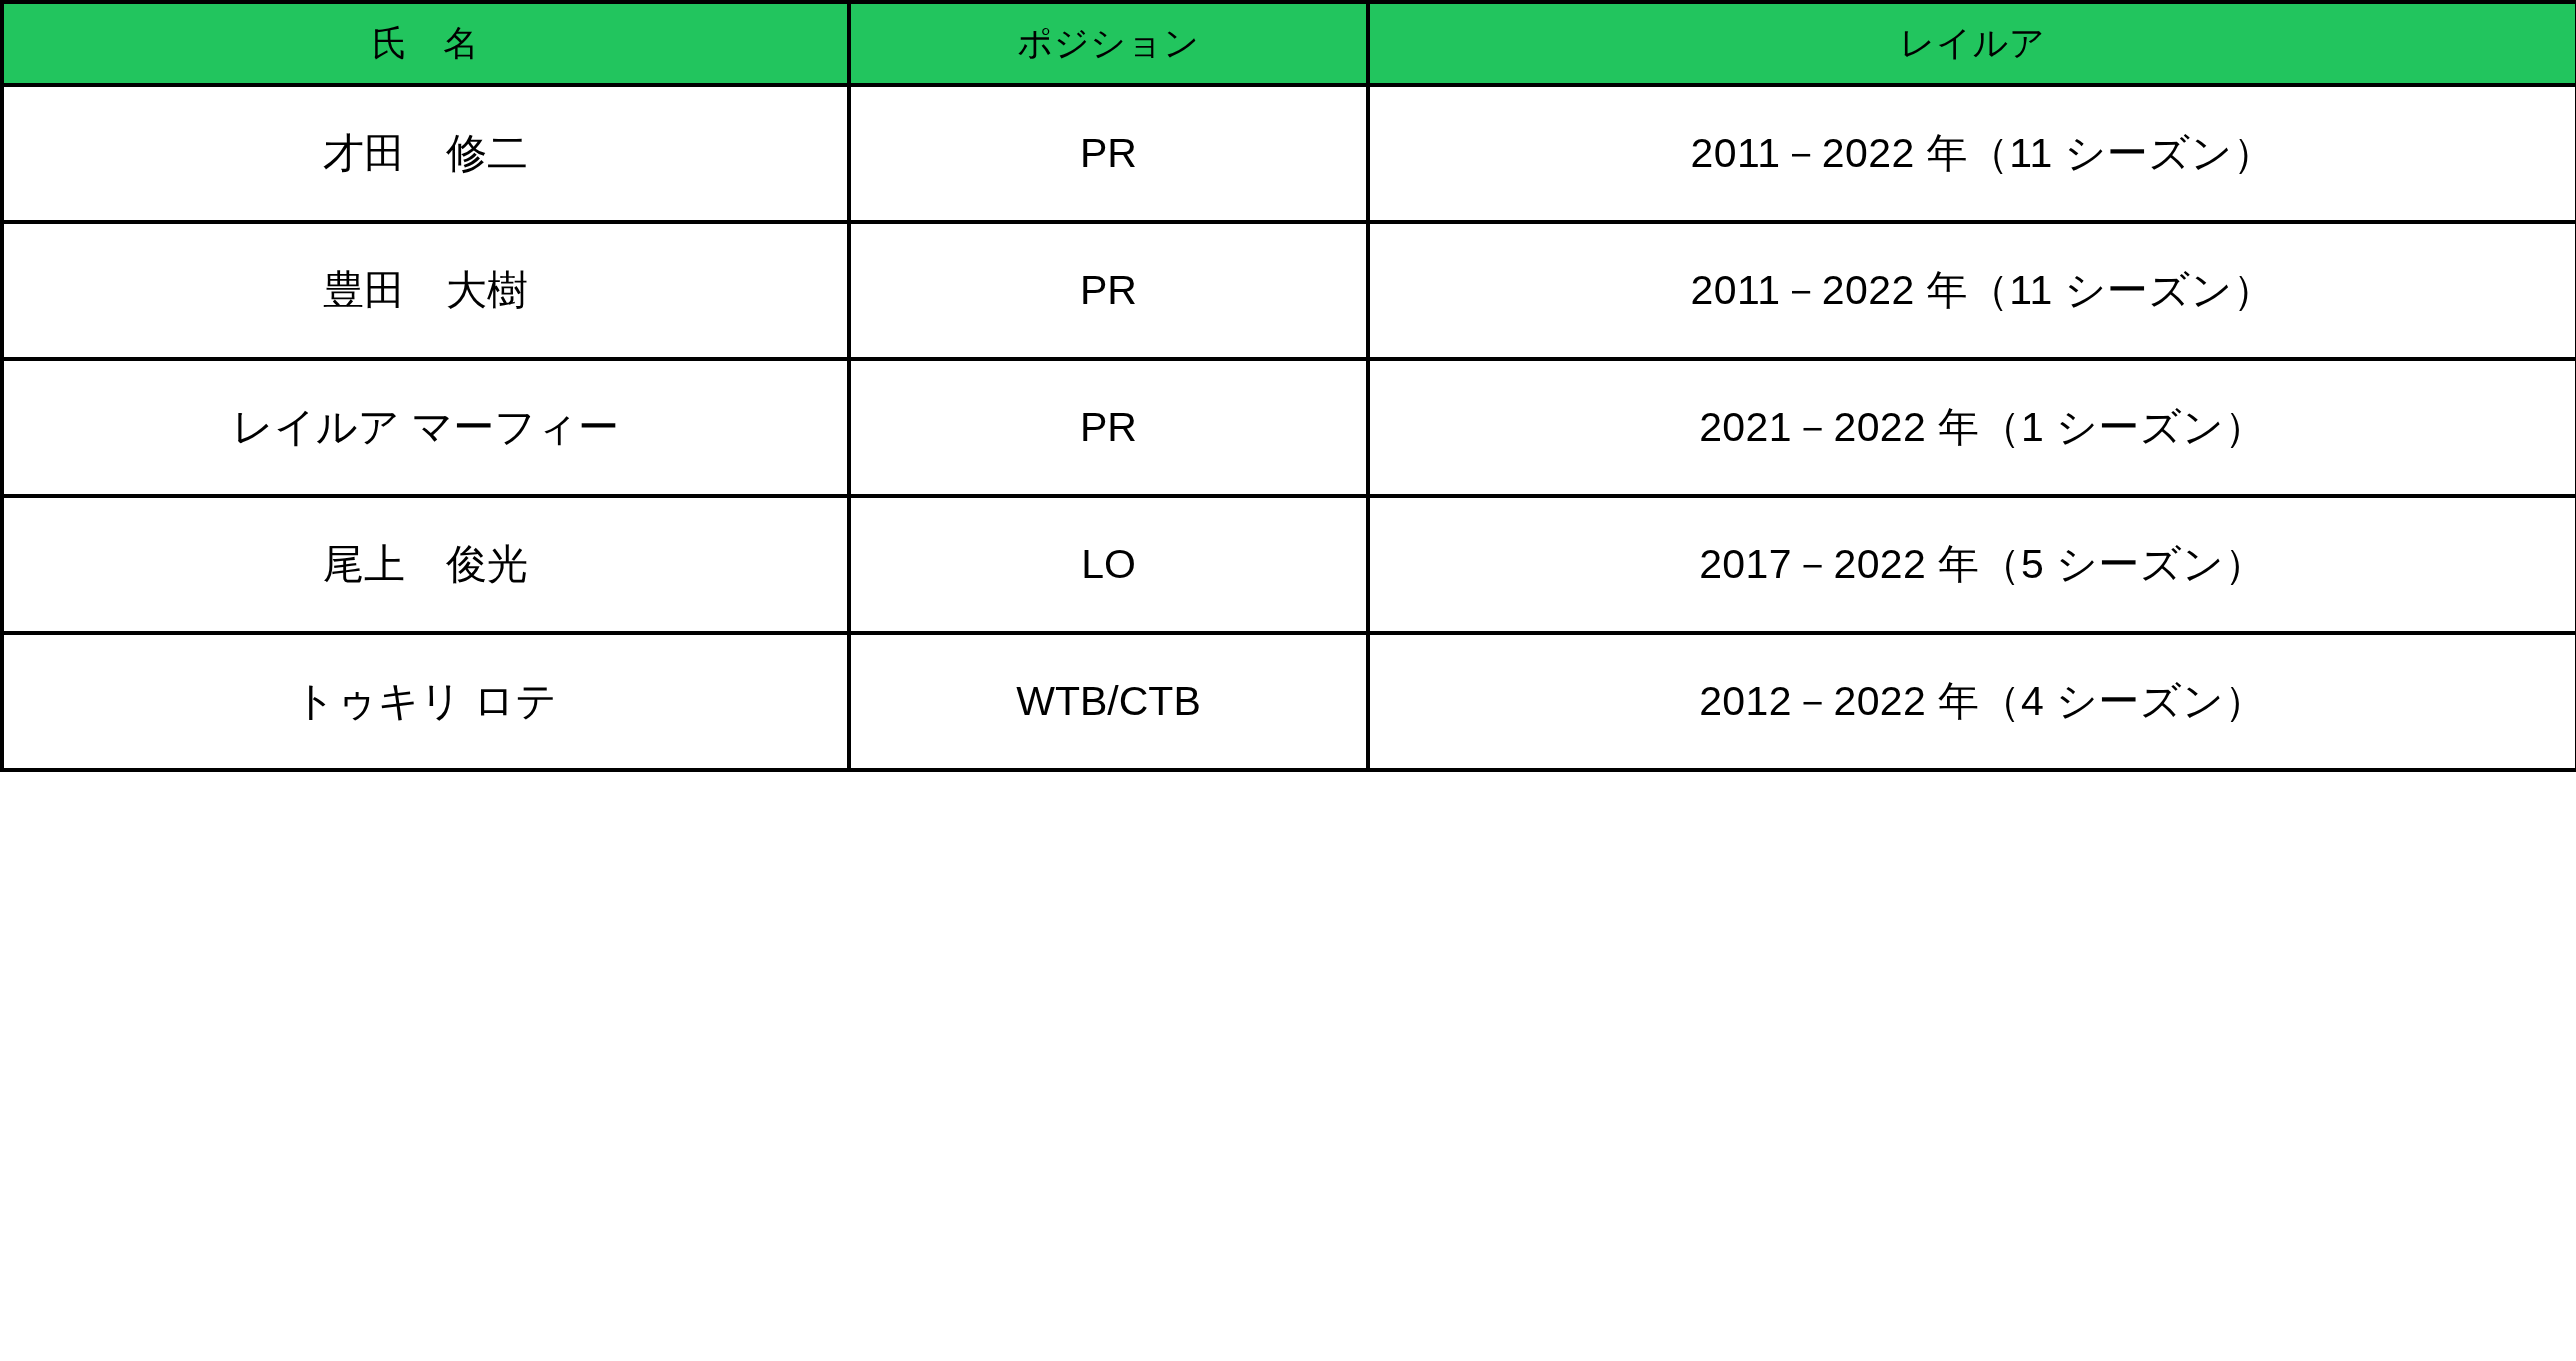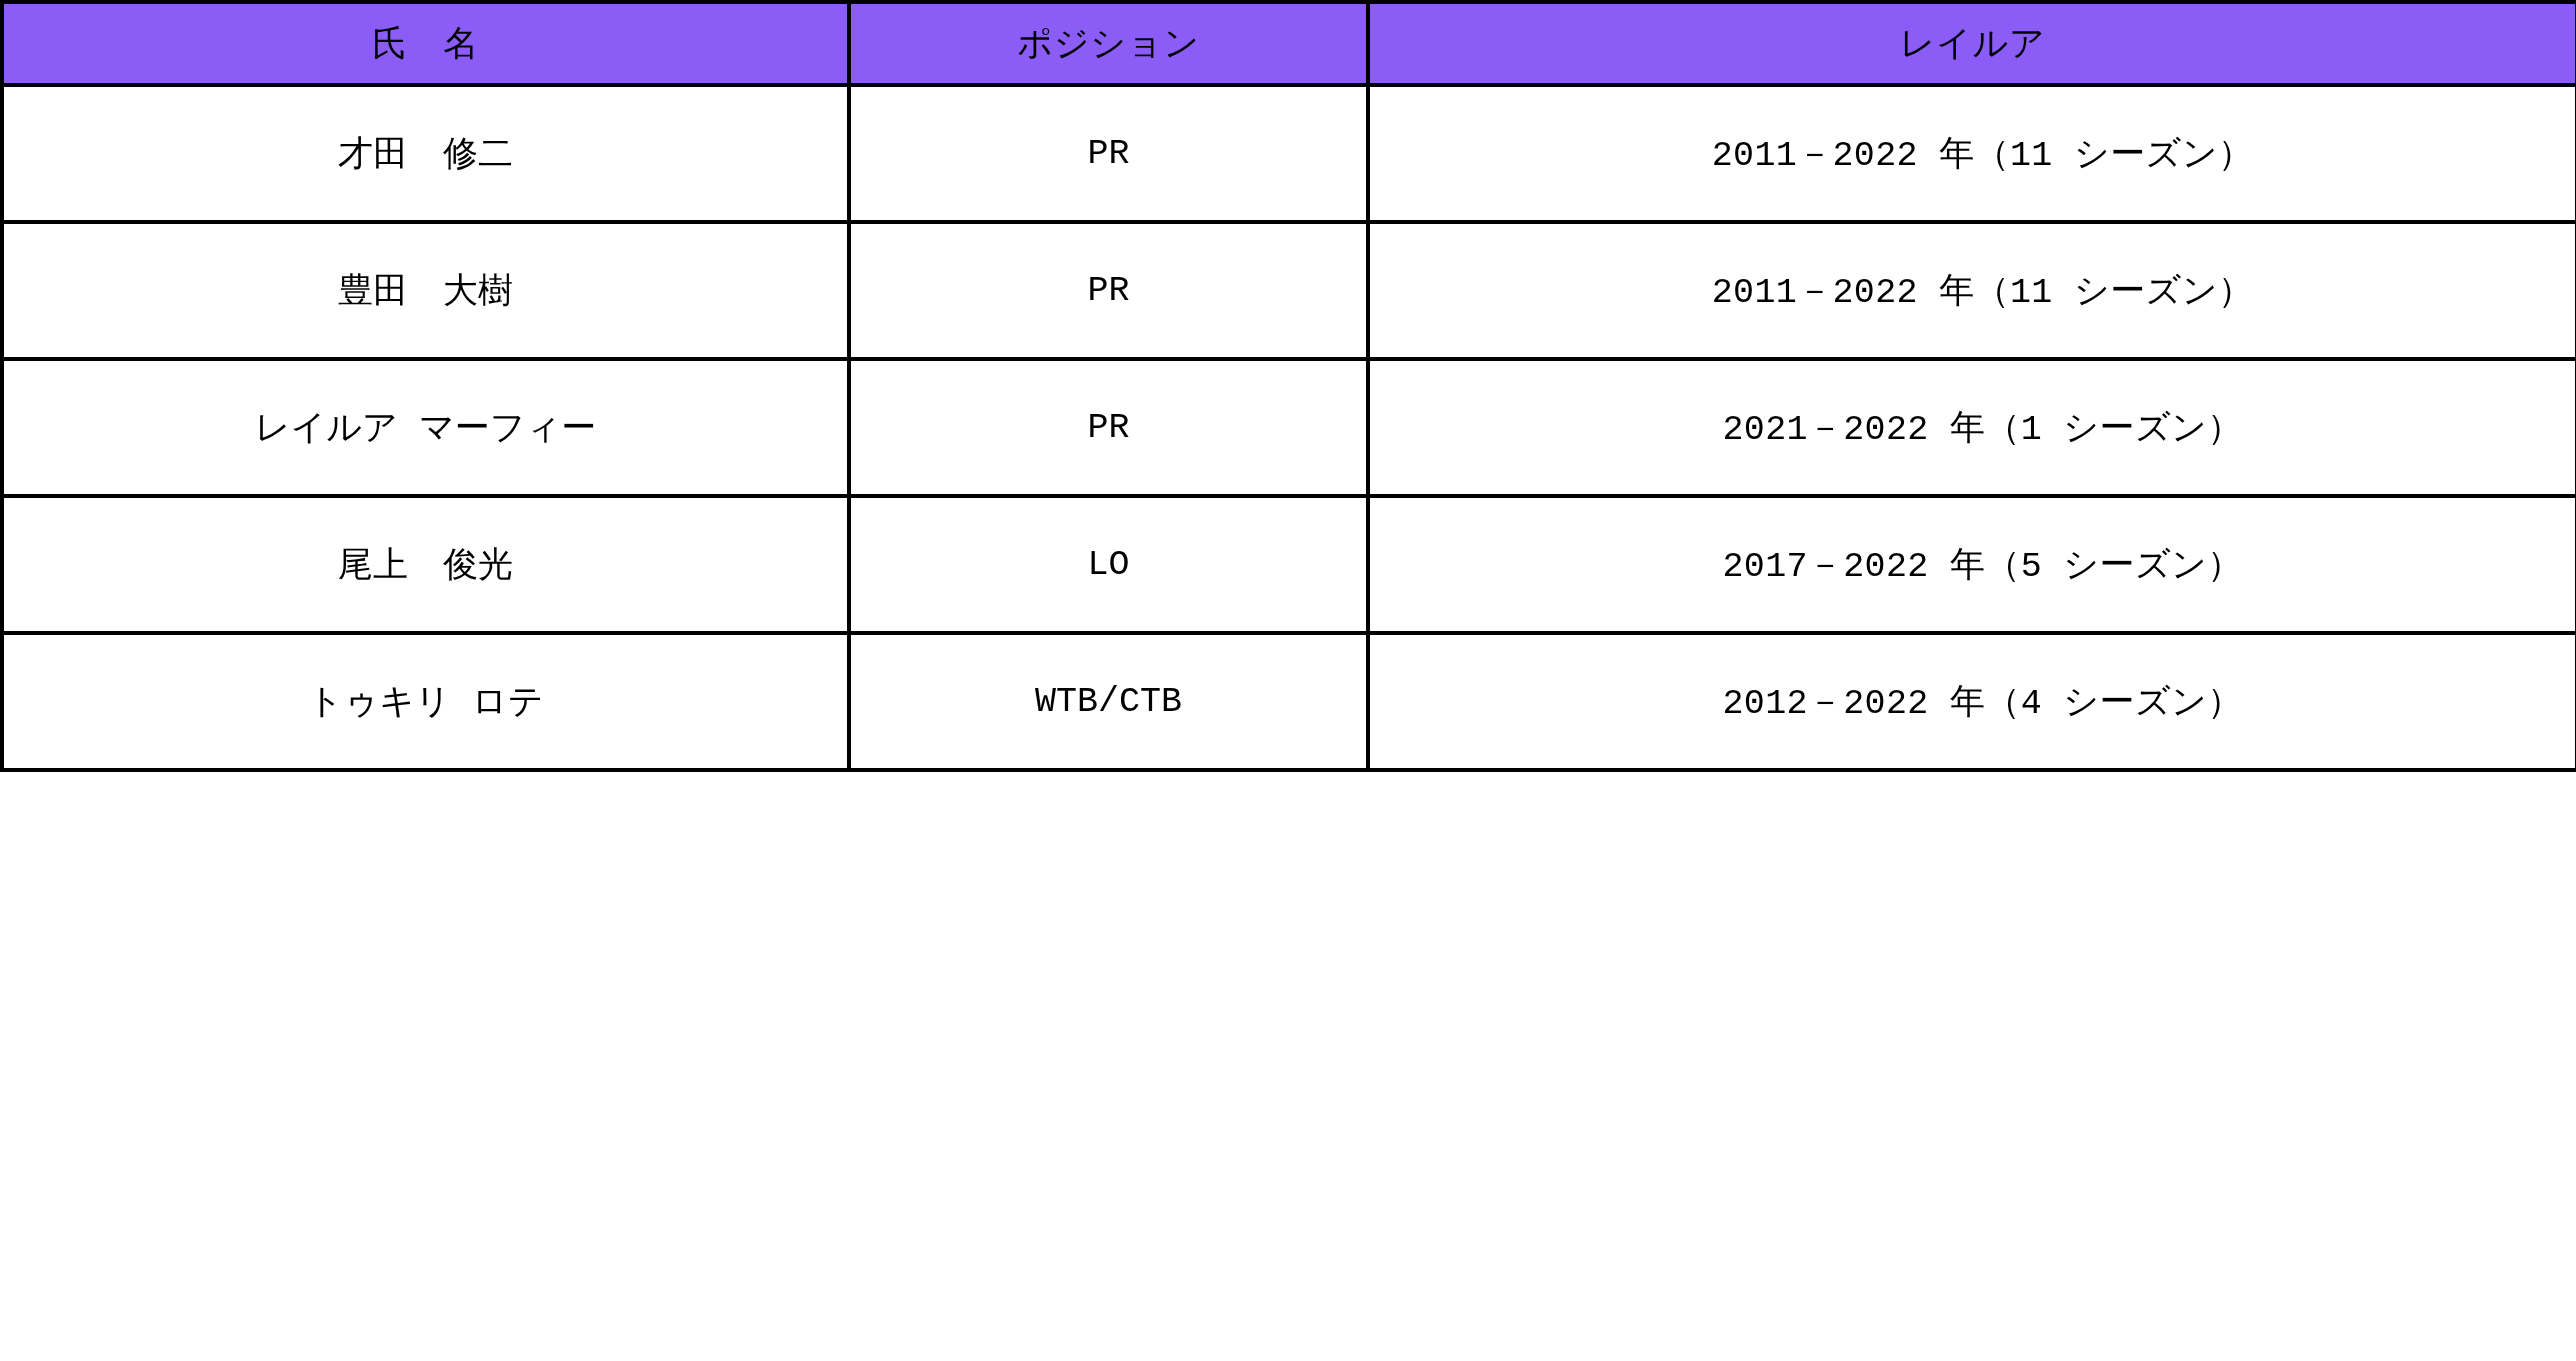--- a/index.html
+++ b/index.html
@@ -25,34 +25,33 @@
   .roster-table th,
   .roster-table td {
     border: 4.1px solid #000000;
     padding: 0;
     box-sizing: border-box;
     color: #000000;
     font-weight: normal;
   }
 
   thead th {
-    background: #8b5cf6;
+    background: #22c55e;
     height: 83px;
     text-align: center;
     vertical-align: middle;
     font-size: 35px;
     letter-spacing: 0.02em;
   }
 
   tbody td {
     background: #ffffff;
     height: 137px;
     vertical-align: middle;
-    font-size: 35px;
-    font-family: Liberation Mono, monospace;
+    font-size: 41px;
   }
   tbody td.cell-name,
   tbody td.cell-pos {
     text-align: center;
   }
   tbody td.cell-term {
     text-align: center;
     padding-left: 20px;
     letter-spacing: 0.01em;
   }

